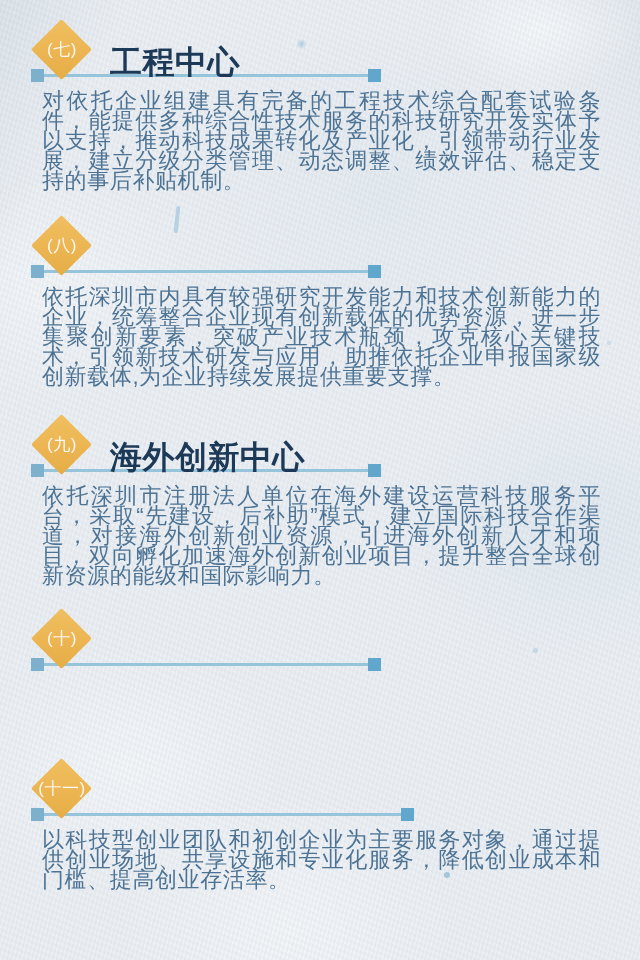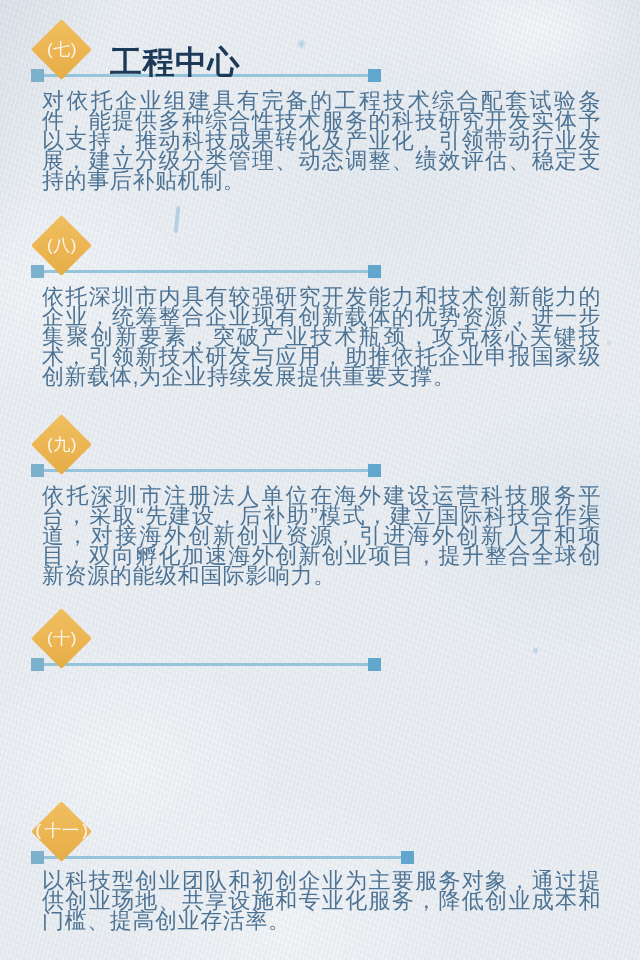--- a/index.html
+++ b/index.html
@@ -24,21 +24,21 @@
     background-image:
       repeating-linear-gradient(105deg, rgba(255,255,255,.07) 0 2px, rgba(166,182,198,.07) 2px 4px),
       repeating-linear-gradient(22deg,  rgba(255,255,255,.05) 0 3px, rgba(172,188,202,.05) 3px 6px);
   }
 
   .section { position: absolute; left: 0; width: 640px; height: 190px; }
   .section.s1 { top: 18px;  }
   .section.s2 { top: 214px; }
   .section.s3 { top: 413px; }
   .section.s4 { top: 607px; }
-  .section.s5 { top: 800px; height: 155px; font-family: Liberation Mono, monospace; }
+  .section.s5 { top: 757px; height: 155px; }
 
   
   .rule { position: absolute; left: 31px; top: 51px; width: 350px; height: 13px; z-index: 1; }
   .section.s5 .rule { width: 383px; }
   .rule .bar {
     position: absolute; left: 5px; right: 5px; top: 5px; height: 3px;
     background: var(--rule-line-color, #96c4da);
   }
   .rule .sq {
     position: absolute; top: 0; width: 13px; height: 13px;
@@ -123,20 +123,21 @@
 </div>
 
 <div class="section s3">
   <div class="rule">
     <span class="bar"></span>
     <span class="sq left"></span>
     <span class="sq right"></span>
   </div>
   <div class="diamond"></div>
   <div class="badge-label">(九)</div>
+  <div class="title">海外创新中心</div>
   <div class="body-text">依托深圳市注册法人单位在海外建设运营科技服务平台，采取“先建设，后补助”模式，建立国际科技合作渠道，对接海外创新创业资源，引进海外创新人才和项目，双向孵化加速海外创新创业项目，提升整合全球创新资源的能级和国际影响力。</div>
 </div>
 
 <div class="section s4">
   <div class="rule">
     <span class="bar"></span>
     <span class="sq left"></span>
     <span class="sq right"></span>
   </div>
   <div class="diamond"></div>

